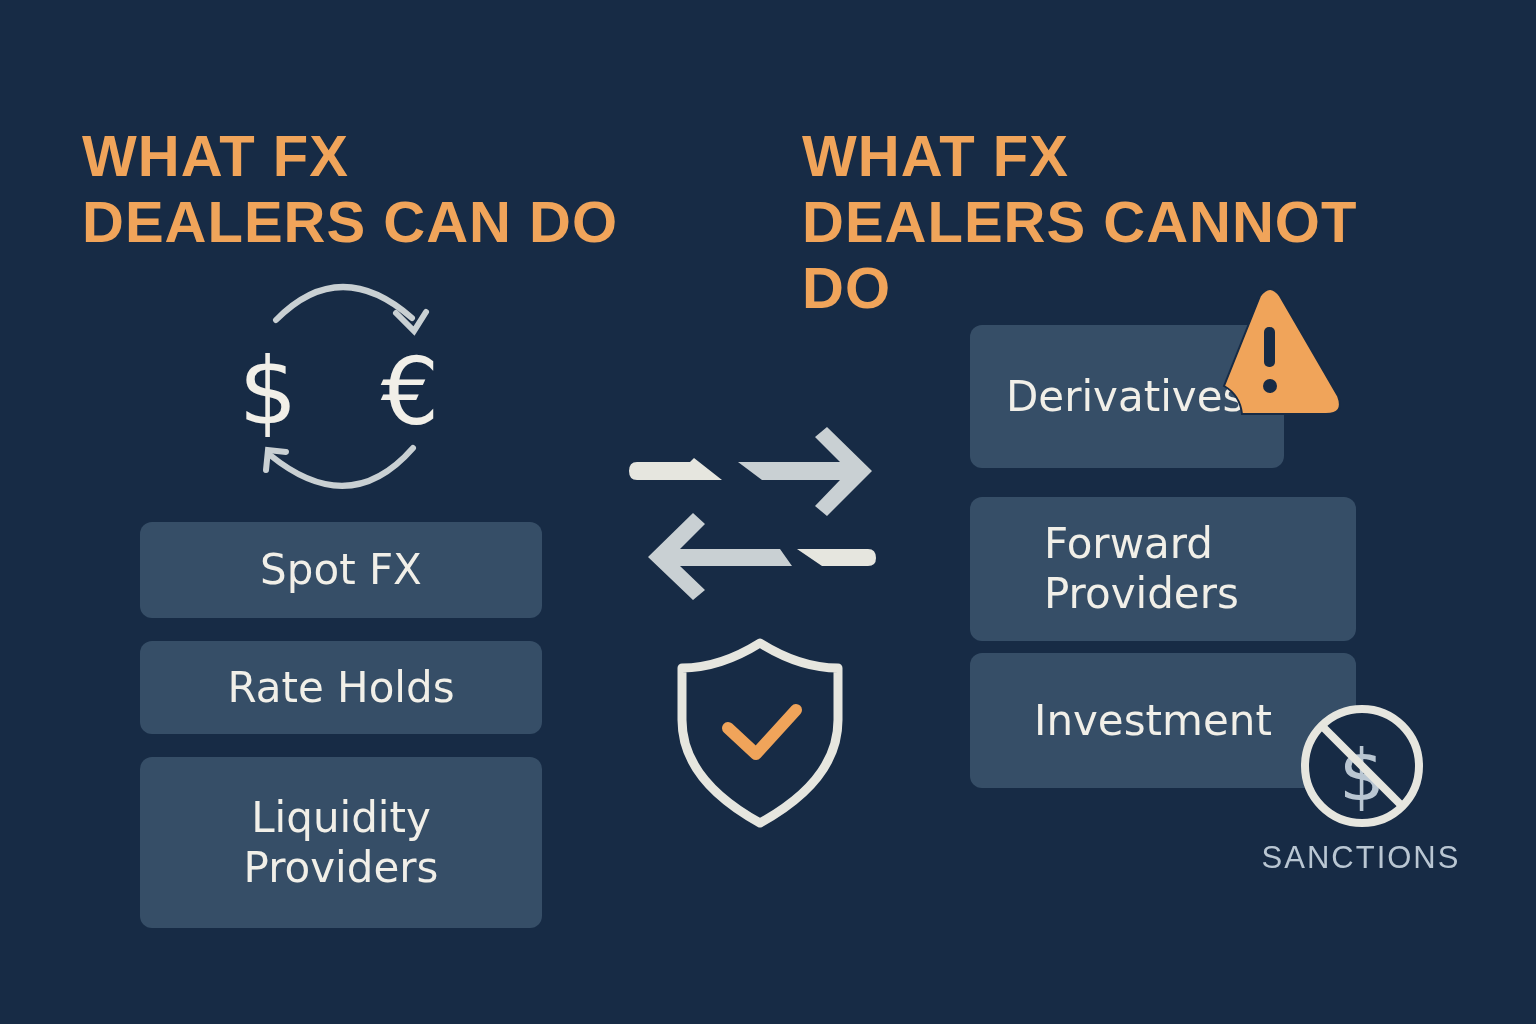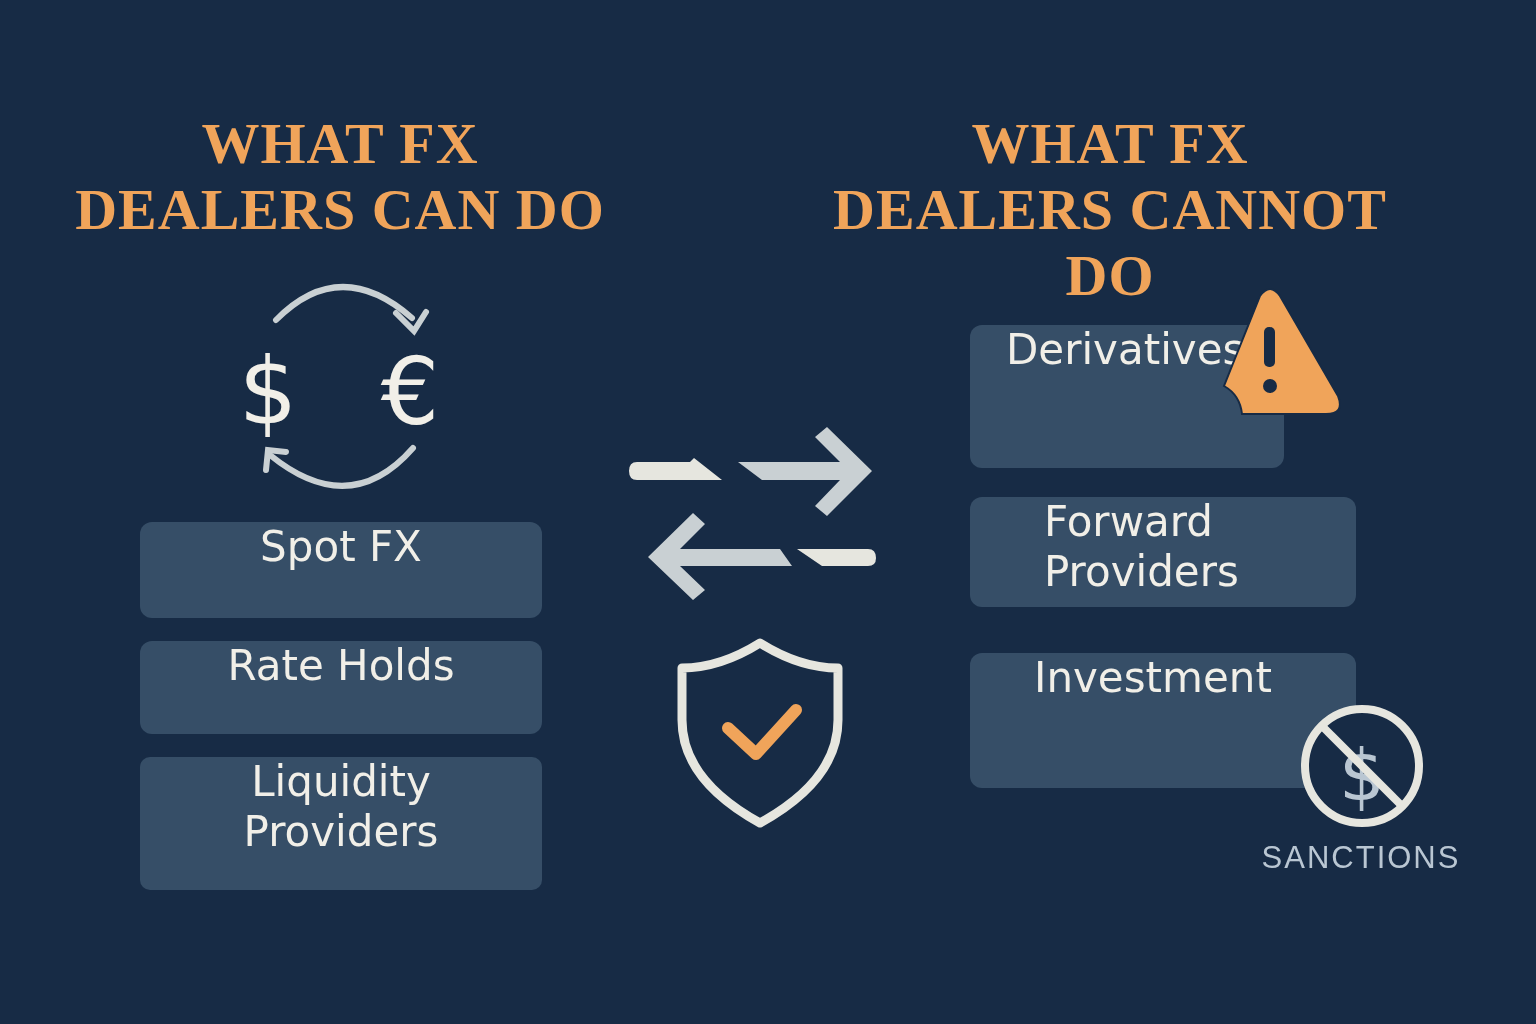--- a/index.html
+++ b/index.html
@@ -5,47 +5,46 @@
     html, body { margin: 0; padding: 0; }
     body {
       width: 1536px; height: 1024px;
       background: #172b45;
       position: relative; overflow: hidden;
       font-family: "DejaVu Sans", "Liberation Sans", sans-serif;
     }
     .title {
       position: absolute;
       color: #f0a45a;
-      font-family: Liberation Serif, serif;
+      font-family: Liberation Sans, sans-serif;
       font-weight: bold;
       font-size: 58px;
       line-height: 66px;
-      text-align: center;
       letter-spacing: 1px;
-      margin: 0;
+      margin: 12px;
     }
     #title-left { left: 70px; width: 540px; top: 111px; }
     #title-right { left: 790px; width: 640px; top: 111px; }
     .card {
       position: absolute;
       background: #364e67;
       border-radius: 12px;
       color: #f1efe8;
       font-size: 42px;
       line-height: 50px;
-      display: flex; align-items: flex-start;
+      display: flex; align-items: center;
       box-sizing: border-box;
     }
     .card.center { justify-content: center; text-align: center; }
     .card span { display: block; }
     #card-spot { left: 140px; top: 522px; width: 402px; height: 96px; }
     #card-rate { left: 140px; top: 641px; width: 402px; height: 93px; }
-    #card-liq  { left: 140px; top: 757px; width: 402px; height: 133px; border-radius: 10px; }
+    #card-liq  { left: 140px; top: 757px; width: 402px; height: 171px; }
     #card-deriv { left: 970px; top: 325px; width: 314px; height: 143px; padding-left: 36px; }
-    #card-fwd  { left: 970px; top: 497px; width: 386px; height: 110px; padding-left: 74px; }
+    #card-fwd  { left: 970px; top: 497px; width: 386px; height: 144px; padding-left: 74px; }
     #card-inv  { left: 970px; top: 653px; width: 386px; height: 135px; padding-left: 64px; }
     .icon { position: absolute; }
     #sanctions-label {
       position: absolute; left: 1256px; top: 840px; width: 210px;
       text-align: center; color: #b9c6d2;
       font-size: 31px; letter-spacing: 2px;
       font-family: Liberation Sans, sans-serif;
     }
   </style>
 </head>

